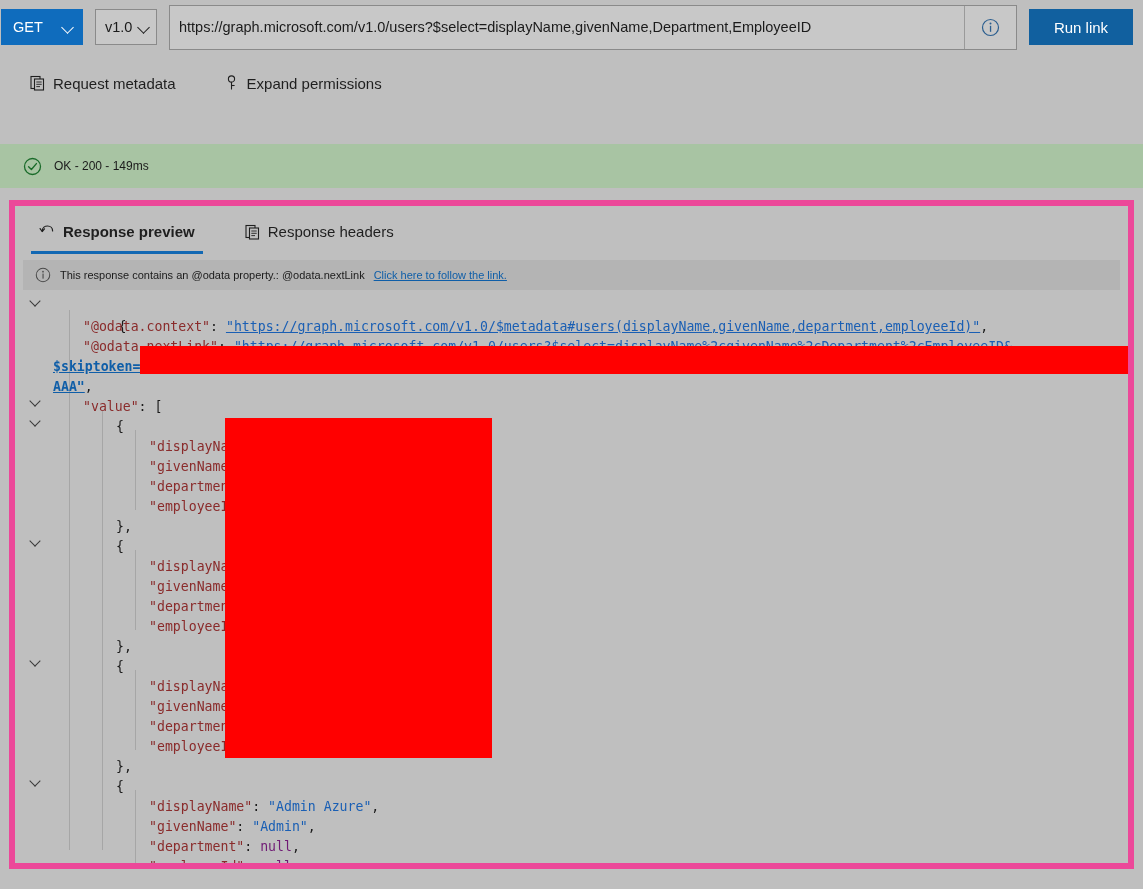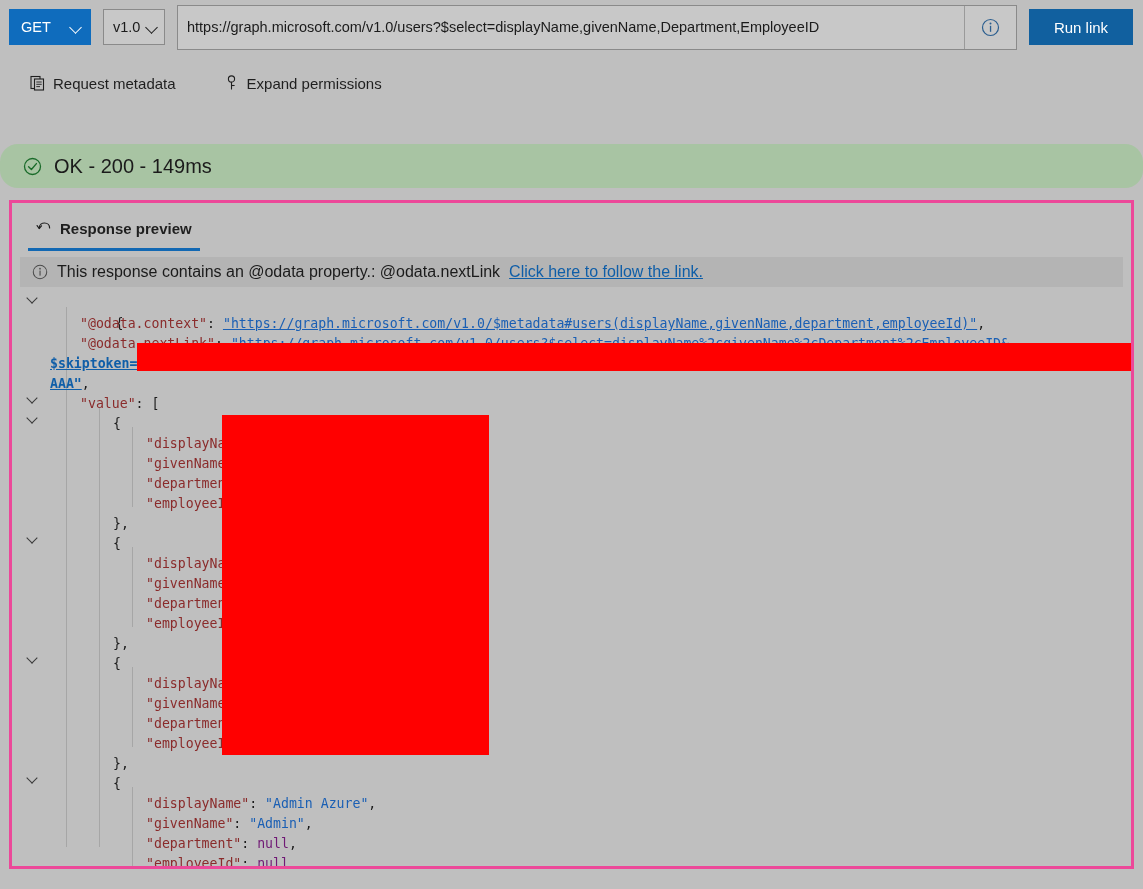--- a/index.html
+++ b/index.html
@@ -9,21 +9,21 @@
     background: #bfbfbf;
     font-family: "Liberation Sans", sans-serif;
     overflow: hidden;
   }
 
   
   .query-bar {
     display: flex;
     align-items: center;
     height: 54px;
-    padding: 9px 10px 9px 9px;
+    padding: 9px 10px 9px 1px;
     gap: 0;
     background: #bfbfbf;
   }
   .method-select {
     width: 82px; height: 36px;
     background: #0f6cbd;
     color: #ffffff;
     border: none;
     display: flex; align-items: center; justify-content: space-between;
     padding: 0 9px 0 12px;
@@ -126,51 +126,50 @@
 
   .spacer-band { height: 37px; background: #bfbfbf; }
 
   
   .status-bar {
     height: 44px;
     background: #a8c4a3;
     display: flex; align-items: center;
     padding-left: 23px;
     gap: 12px;
-    font-size: 20px;
+    font-size: 12px;
     color: #1b1b1b;
-    border-radius: 18px;
   }
   .gap-after-status { height: 12px; background: #bfbfbf; }
 
   
   .response-panel {
     margin: 0 9px;
-    border: 3px solid #ec4899;
+    border: 6px solid #ec4899;
     background: #bfbfbf;
     height: 669px;
     display: flex;
     flex-direction: column;
   }
   .resp-tabstrip {
     display: flex; align-items: flex-end;
     height: 48px;
     padding-left: 16px;
     flex: none;
   }
   .resp-tabstrip .tab { margin-right: 34px; padding-top: 12px; }
 
   .odata-banner {
     margin: 6px 8px 0 8px;
     background: #b4b4b4;
     height: 30px;
     display: flex; align-items: center;
     gap: 9px;
     padding-left: 12px;
-    font-size: 16px;
+    font-size: 11px;
     color: #1b1b1b;
     flex: none;
   }
   .odata-banner a {
     color: #0f5ea8;
     text-decoration: underline;
   }
 
   
   .json-viewer {
@@ -290,20 +289,30 @@
   <div class="resp-tabstrip">
 
     <div class="tab active">
       <svg width="16" height="15" viewBox="0 0 16 15">
         <path d="M3.2 7.2 C3.2 3.8 6 2 8.6 2 C11.6 2 13.6 4.2 13.6 7" fill="none" stroke="#1f1f1f" stroke-width="1.2" stroke-linecap="round"></path>
         <path d="M1.1 4.6 L3.2 7.5 L5.5 4.8" fill="none" stroke="#1f1f1f" stroke-width="1.2" stroke-linecap="round" stroke-linejoin="round"></path>
       </svg>
       <span>Response preview</span>
     </div>
 
+    <div class="tab">
+      <svg width="15" height="16" viewBox="0 0 15 16">
+        <rect x="1" y="1.5" width="9" height="12" fill="none" stroke="#1f1f1f" stroke-width="1.1"></rect>
+        <rect x="4.5" y="4" width="9" height="11" fill="#bfbfbf" stroke="#1f1f1f" stroke-width="1.1"></rect>
+        <line x1="6.3" y1="7" x2="11.7" y2="7" stroke="#1f1f1f" stroke-width="0.9"></line>
+        <line x1="6.3" y1="9.3" x2="11.7" y2="9.3" stroke="#1f1f1f" stroke-width="0.9"></line>
+        <line x1="6.3" y1="11.6" x2="10" y2="11.6" stroke="#1f1f1f" stroke-width="0.9"></line>
+      </svg>
+      <span>Response headers</span>
+    </div>
 
   </div>
 
   <div class="odata-banner">
     <svg width="16" height="16" viewBox="0 0 19 19">
       <circle cx="9.5" cy="9.5" r="8" fill="none" stroke="#4a4a4a" stroke-width="1.2"></circle>
       <circle cx="9.5" cy="5.6" r="1" fill="#4a4a4a"></circle>
       <rect x="8.9" y="7.8" width="1.3" height="6" fill="#4a4a4a"></rect>
     </svg>
     <span>This response contains an @odata property.: @odata.nextLink</span>

